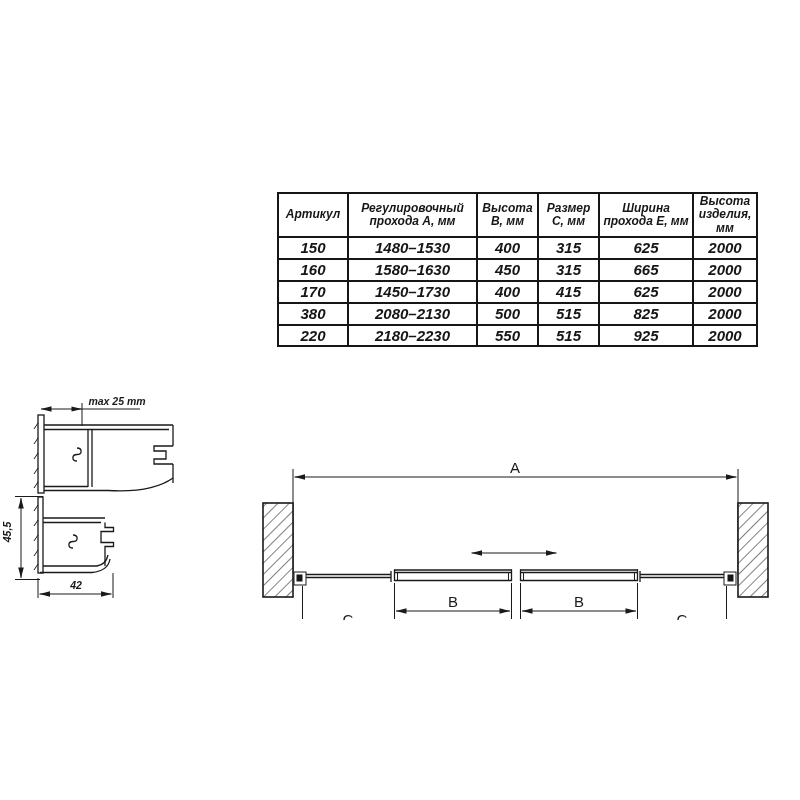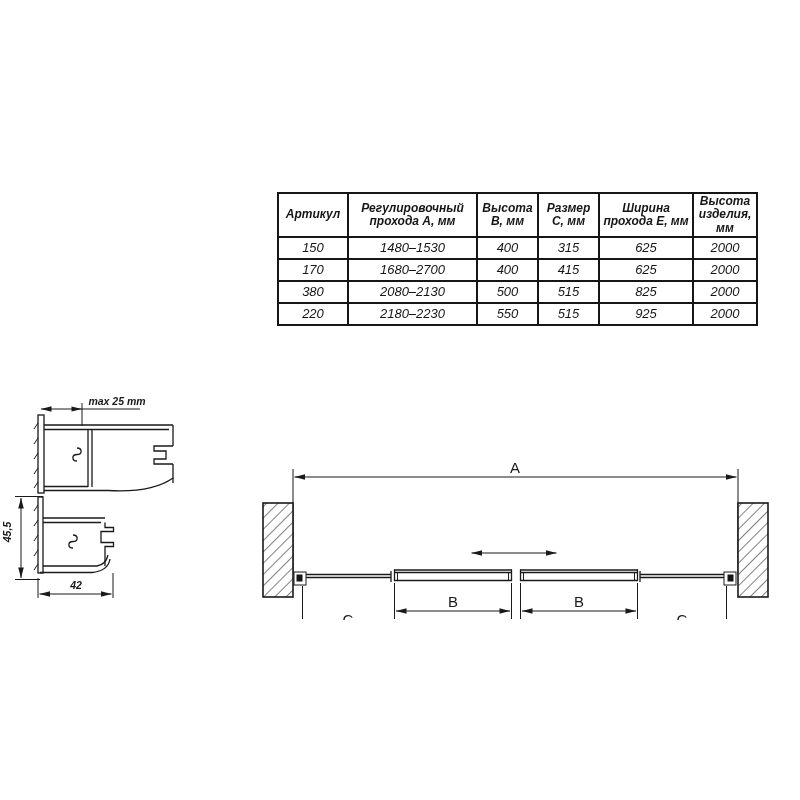--- a/index.html
+++ b/index.html
@@ -5,21 +5,21 @@
   html,body{margin:0;padding:0;background:#fff;}
   .canvas{position:relative;width:800px;height:800px;background:#ffffff;overflow:hidden;
           font-family:"Liberation Sans",sans-serif;color:#161616;}
 
   
   table.spec{position:absolute;left:277px;top:192px;width:479px;border-collapse:collapse;
              table-layout:fixed;font-style:italic;}
   table.spec th,table.spec td{border:2px solid #161616;text-align:center;vertical-align:middle;
              padding:0 2px;overflow:hidden;}
   table.spec th{height:42px;font-size:12px;font-weight:600;line-height:1.12;}
-  table.spec td{height:19.9px;font-size:13px;font-weight:400;}
+  table.spec td{height:19.9px;font-size:15px;font-weight:700;}
 
   
   svg{position:absolute;display:block;}
   svg text{font-family:"Liberation Sans",sans-serif;fill:#1a1a1a;}
   .dimtxt{font-size:10.5px;font-style:italic;font-weight:600;}
   .captxt{font-size:15px;font-weight:400;}
   .ln{stroke:#1a1a1a;stroke-width:1.3;fill:none;}
   .thin{stroke:#1a1a1a;stroke-width:1;fill:none;}
 </style>
 </head>
@@ -49,22 +49,30 @@
     <tbody>
       <tr>
         <td>150</td>
           <td>1480–1530</td>
           <td>400</td>
           <td>315</td>
           <td>625</td>
           <td>2000</td>
       </tr>
       <tr>
+        <td>160</td>
+          <td>1580–1630</td>
+          <td>450</td>
+          <td>315</td>
+          <td>665</td>
+          <td>2000</td>
+      </tr>
+      <tr>
         <td>170</td>
-          <td>1680–2700</td>
+          <td>1450–1730</td>
           <td>400</td>
           <td>415</td>
           <td>625</td>
           <td>2000</td>
       </tr>
       <tr>
         <td>380</td>
           <td>2080–2130</td>
           <td>500</td>
           <td>515</td>

